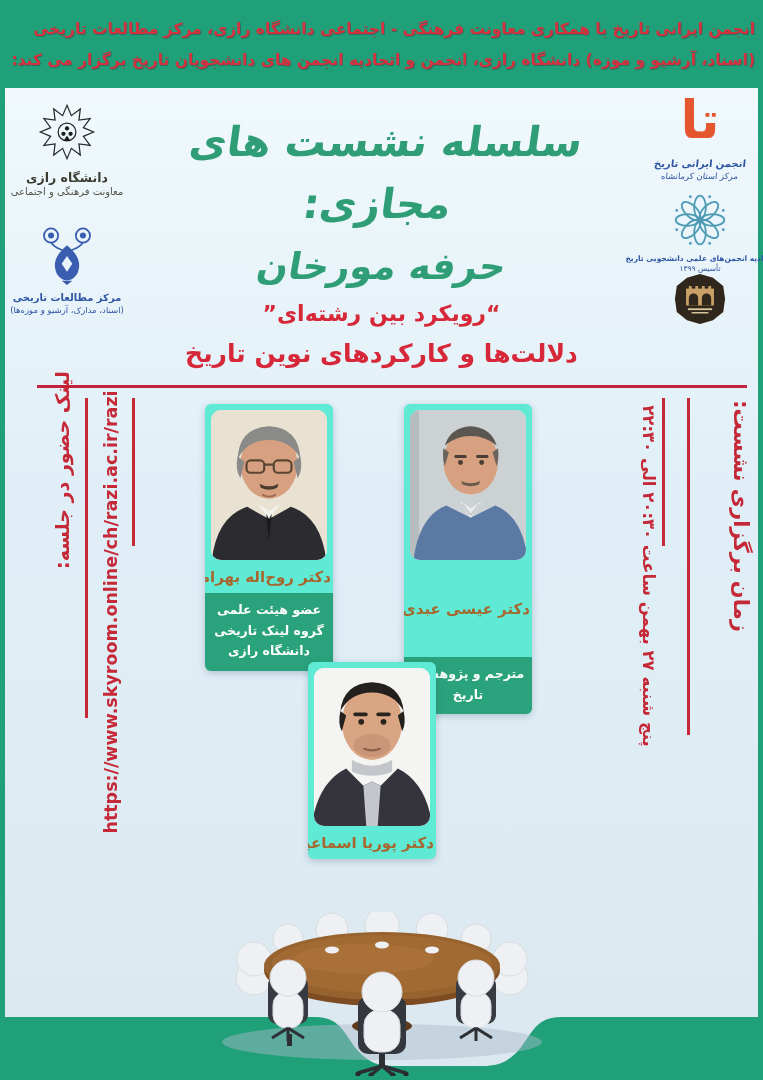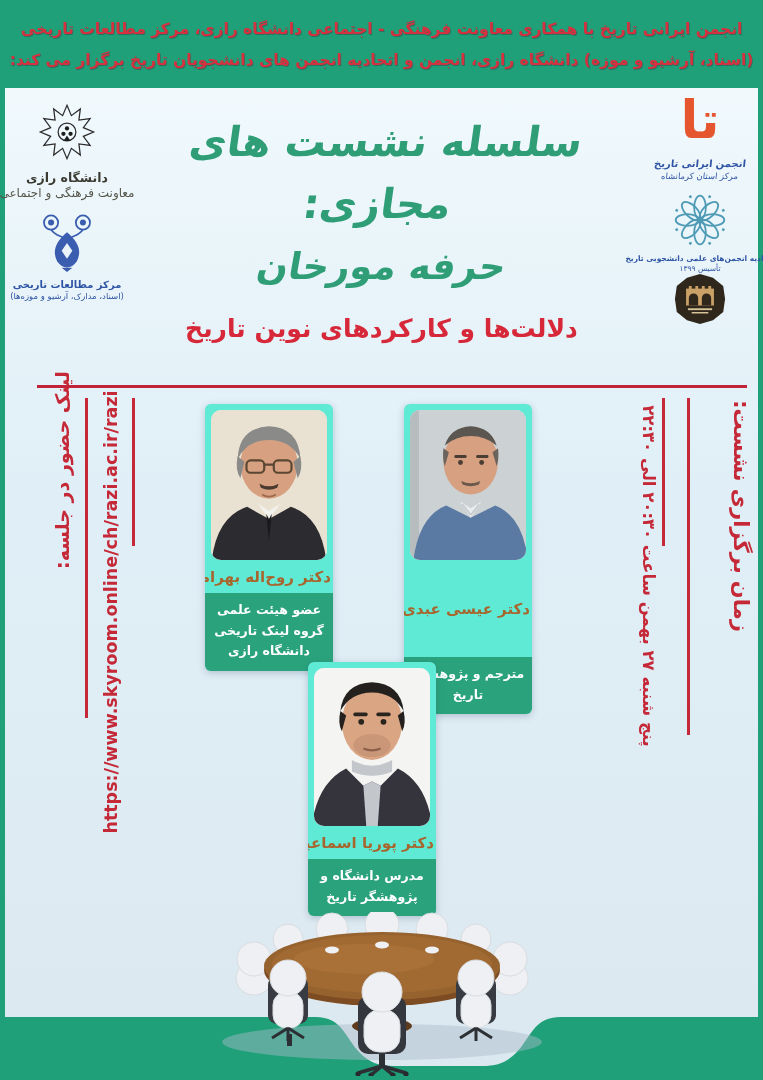--- a/index.html
+++ b/index.html
@@ -13,42 +13,42 @@
   body{
     width:763px;height:1080px;position:relative;overflow:hidden;
     background:linear-gradient(180deg,var(--panel-top) 0%,var(--panel-mid) 45%,var(--panel-bottom) 100%);
     font-family:"DejaVu Sans",sans-serif;
   }
   .header{
     position:absolute;top:0;left:0;right:0;height:88px;background:var(--teal);
     display:flex;flex-direction:column;justify-content:center;gap:13px;padding:4px 8px;z-index:5;
   }
   .header .hline{
-    color:var(--red-header);font-weight:bold;font-size:15.5px;text-align:center;direction:rtl;
+    color:var(--red-header);font-weight:bold;font-size:15.5px;direction:rtl;
     text-shadow:0.8px 0.8px 0 rgba(70,20,60,.35);white-space:nowrap;
   }
   .edge{position:absolute;top:86px;bottom:0;width:5px;background:var(--teal);z-index:1;}
   .edge.left{left:0;} .edge.right{right:0;}
 
   .title-block{position:absolute;top:112px;left:130px;right:130px;text-align:center;direction:rtl;color:var(--title-green);z-index:2;}
   .title-block .t1{font-size:41px;font-weight:bold;transform:skewX(-8deg);line-height:1.5;}
   .title-block .t2{font-size:37px;font-weight:bold;transform:skewX(-10deg);margin-top:10px;}
 
   .subtitle-block{position:absolute;top:301px;left:60px;right:60px;text-align:center;direction:rtl;color:var(--subtitle-red);font-weight:bold;z-index:2;}
   .subtitle-block .s1{font-size:22px;}
   .subtitle-block .s2{font-size:25px;margin-top:13px;}
 
   .divider{position:absolute;top:385px;left:37px;right:16px;height:3px;background:var(--divider-red);z-index:2;}
 
   .logo-col{position:absolute;display:flex;flex-direction:column;align-items:center;z-index:3;}
   #left-logos{left:16px;top:100px;width:102px;}
   #right-logos{right:12px;top:92px;width:102px;}
   .logo-cap{direction:rtl;text-align:center;line-height:1.25;white-space:nowrap;}
   .cap-dark1{font-size:12.5px;font-weight:bold;color:#3b3b32;margin-top:2px;}
-  .cap-dark2{font-size:12px;color:#55554a;margin-bottom:4px;}
+  .cap-dark2{font-size:10px;color:#55554a;margin-bottom:20px;}
   .cap-blue1{font-size:10px;font-weight:bold;color:var(--logo-blue);margin-top:2px;}
   .cap-blue2{font-size:8.5px;color:var(--logo-blue);}
   .cap-tiny1{font-size:7.5px;font-weight:bold;color:var(--logo-blue);margin-top:3px;}
   .cap-tiny2{font-size:7.5px;color:var(--logo-blue);}
 
   .card{position:absolute;width:128px;background:#5eead4;border-radius:6px;overflow:hidden;
         box-shadow:0 2px 7px rgba(50,80,110,.28);display:flex;flex-direction:column;z-index:3;}
   #card-1{left:205px;top:404px;} #card-2{left:404px;top:404px;gap:32px;} #card-3{left:308px;top:662px;}
   .photo{margin:6px 6px 0;height:150px;border-radius:10px;overflow:hidden;background:#e8e8e8;flex:none;}
   #card-3 .photo{height:158px;}
@@ -167,20 +167,21 @@
     </svg>
   </span>
 </div>
 
 <div class="title-block">
   <div class="t1">سلسله نشست های مجازی:</div>
   <div class="t2">حرفه مورخان</div>
 </div>
 
 <div class="subtitle-block">
+  <div class="s1">“رویکرد بین رشته‌ای”</div>
   <div class="s2">دلالت‌ها و کارکردهای نوین تاریخ</div>
 </div>
 
 <div class="divider"></div>
 
 <div class="card" id="card-1">
   <div class="photo">
     <svg viewBox="0 0 100 110" preserveAspectRatio="xMidYMid slice">
       <rect width="100" height="110" fill="#e9e2d2"></rect>
       <ellipse cx="50" cy="40" rx="21" ry="25" fill="#d7a181"></ellipse>
@@ -246,21 +247,20 @@
         <circle cx="42.5" cy="37.5" r="2"></circle>
           <circle cx="58" cy="37.5" r="2"></circle>
       </g>
       <path d="M44 56 q6 2.6 12 0" stroke="#8c604a" stroke-width="1.5" fill="none"></path>
       <path d="M36 64 q14 8 28 0 l0 8 q-14 6 -28 0 Z" fill="#c3c6cb"></path>
       <path d="M8 110 Q12 80 32 70 L44 82 L50 79 L56 82 L68 70 Q88 80 92 110 Z" fill="#35343c"></path>
       <path d="M44 82 L50 79 L56 82 L54 110 L46 110 Z" fill="#c3c6cb"></path>
     </svg>
   </div>
   <div class="sp-name">دکتر پوریا اسماعیلی</div>
-  <div class="sp-badge">مدرس دانشگاه و پژوهشگر تاریخ</div>
 </div>
 
 <div class="vtext" id="time-label">زمان برگزاری نشست:</div>
 <div class="vtext" id="time-value">پنج شنبه ۲۷ بهمن ساعت ۲۰:۳۰ الی ۲۲:۳۰</div>
 <div class="vrule" id="rule-r1"></div>
 <div class="vrule" id="rule-r2"></div>
 
 <div class="vtext" id="link-label">لینک حضور در جلسه:</div>
 <div class="vtext" id="link-url">https://www.skyroom.online/ch/razi.ac.ir/razi</div>
 <div class="vrule" id="rule-l1"></div>

